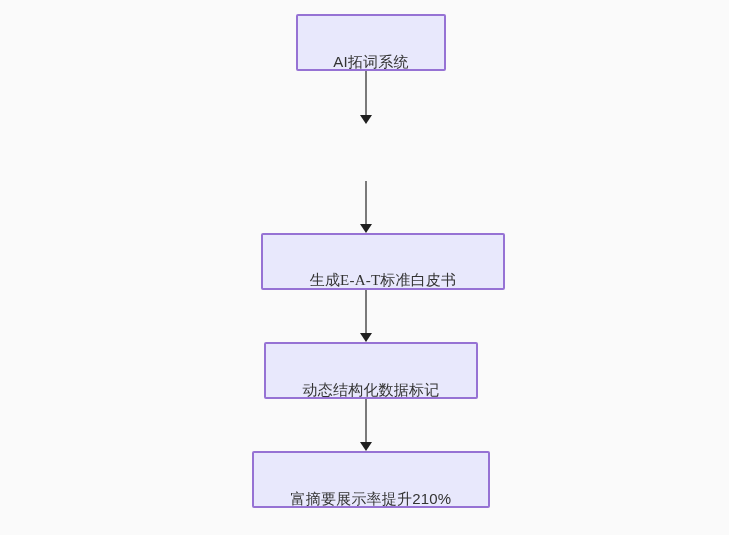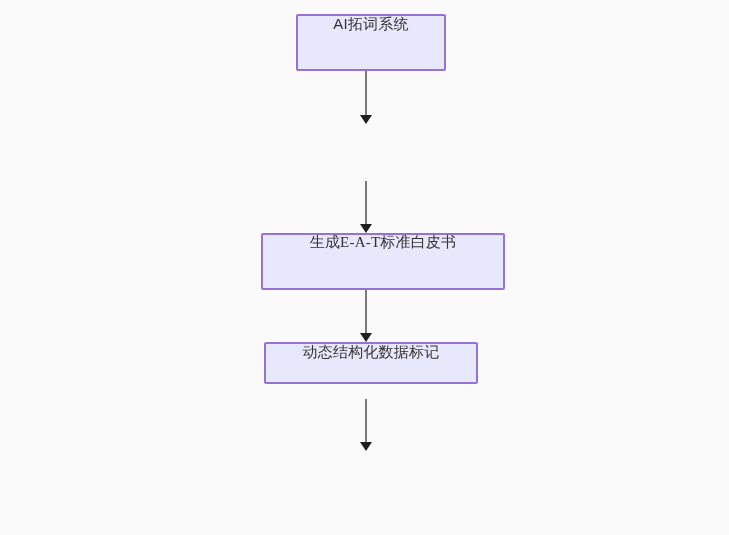--- a/index.html
+++ b/index.html
@@ -19,21 +19,21 @@
     height: 535px;
     background: #fafafa;
   }
   .flow-node {
     position: absolute;
     box-sizing: border-box;
     background: #e8e8fc;
     border: 2px solid #9672d4;
     border-radius: 2px;
     display: flex;
-    align-items: flex-start;
+    align-items: flex-end;
     justify-content: center;
     color: #333333;
     font-size: 15px;
     line-height: 1;
     letter-spacing: 0.2px;
     white-space: nowrap;
   }
   .flow-node .node-label {
     display: block;
   }
@@ -81,23 +81,26 @@
 
   <div class="flow-node" id="node-3" style="left: 261px; top: 233px; width: 244px; height: 57px; font-family: Liberation Serif, serif;">
     <span class="node-label">生成E-A-T标准白皮书</span>
   </div>
 
   <div class="flow-edge" id="edge-3" style="left: 360px; top: 290px; height: 52px;">
     <div class="edge-line" style="height: 43px;"></div>
     <div class="edge-arrowhead"></div>
   </div>
 
-  <div class="flow-node" id="node-4" style="left: 264px; top: 342px; width: 214px; height: 42px;">
+  <div class="flow-node" id="node-4" style="left: 264px; top: 342px; width: 214px; height: 57px;">
     <span class="node-label">动态结构化数据标记</span>
   </div>
 
   <div class="flow-edge" id="edge-4" style="left: 360px; top: 399px; height: 52px;">
     <div class="edge-line" style="height: 43px;"></div>
     <div class="edge-arrowhead"></div>
   </div>
 
+  <div class="flow-node" id="node-5" style="left: 252px; top: 451px; width: 238px; height: 57px;">
+    <span class="node-label">富摘要展示率提升210%</span>
+  </div>
 
 </div>
 
 </body></html>

